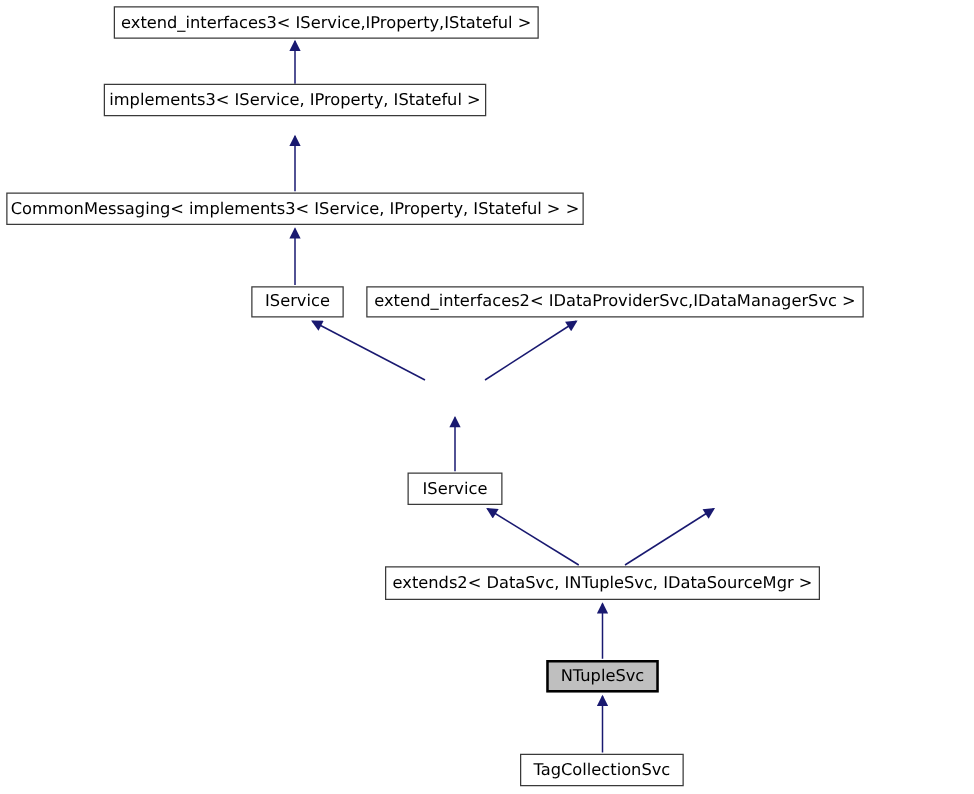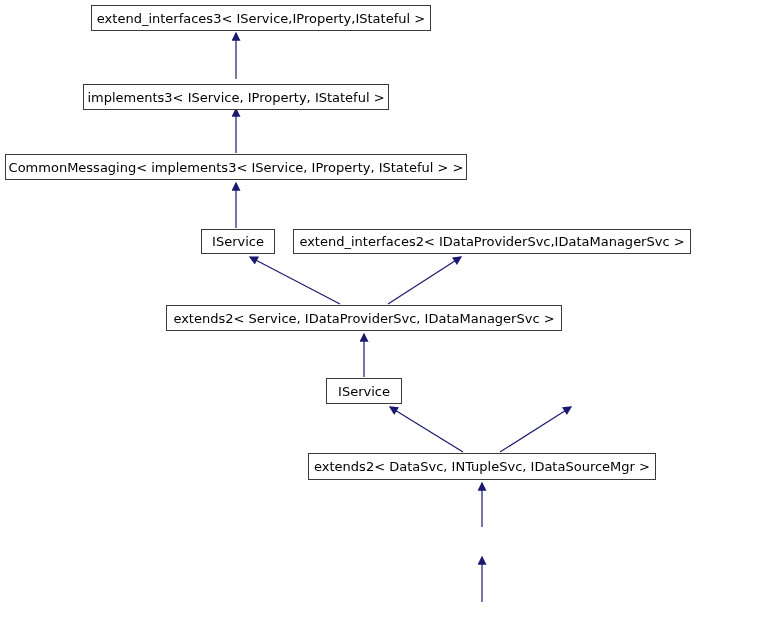--- a/index.html
+++ b/index.html
@@ -64,21 +64,22 @@
     <line class="edge-line" x1="340" y1="304" x2="250" y2="257" marker-end="url(#arrowhead)"></line>
     <line class="edge-line" x1="388" y1="304" x2="461" y2="257" marker-end="url(#arrowhead)"></line>
     <line class="edge-line" x1="364" y1="377" x2="364" y2="334" marker-end="url(#arrowhead)"></line>
     <line class="edge-line" x1="463" y1="452" x2="390" y2="407" marker-end="url(#arrowhead)"></line>
     <line class="edge-line" x1="500" y1="452" x2="571" y2="407" marker-end="url(#arrowhead)"></line>
     <line class="edge-line" x1="482" y1="527" x2="482" y2="483" marker-end="url(#arrowhead)"></line>
     <line class="edge-line" x1="482" y1="602" x2="482" y2="557" marker-end="url(#arrowhead)"></line>
   </svg>
 
   <div class="node" style="left:67px;  top:5px;   width:340px; height:26px;margin-left:24px;">extend_interfaces3&lt; IService,IProperty,IStateful &gt;</div>
-  <div class="node" style="left:83px;  top:84px;  width:306px; height:26px;">implements3&lt; IService, IProperty, IStateful &gt;</div>
+  <div class="node" style="left:83px;  top:67px;  width:306px; height:26px;">implements3&lt; IService, IProperty, IStateful &gt;</div>
   <div class="node" style="left:5px;   top:154px; width:462px; height:26px;">CommonMessaging&lt; implements3&lt; IService, IProperty, IStateful &gt; &gt;</div>
   <div class="node" style="left:201px; top:229px; width:74px;  height:25px;">IService</div>
   <div class="node" style="left:293px; top:229px; width:398px; height:25px;">extend_interfaces2&lt; IDataProviderSvc,IDataManagerSvc &gt;</div>
-  <div class="node" style="left:166px; top:305px; width:396px; height:26px;">extends2&lt; Service, IDataProviderSvc, IDataManagerSvc &gt;</div>
   <div class="node" style="left:326px; top:378px; width:76px;  height:26px;">IService</div>
   <div class="node" style="left:308px; top:453px; width:348px; height:27px;">extends2&lt; DataSvc, INTupleSvc, IDataSourceMgr &gt;</div>
+  <div class="node highlight" style="left:437px; top:528px; width:90px; height:26px;">NTupleSvc</div>
+  <div class="node" style="left:416px; top:603px; width:131px; height:26px;">TagCollectionSvc</div>
 
 </div>
 
 </body></html>

